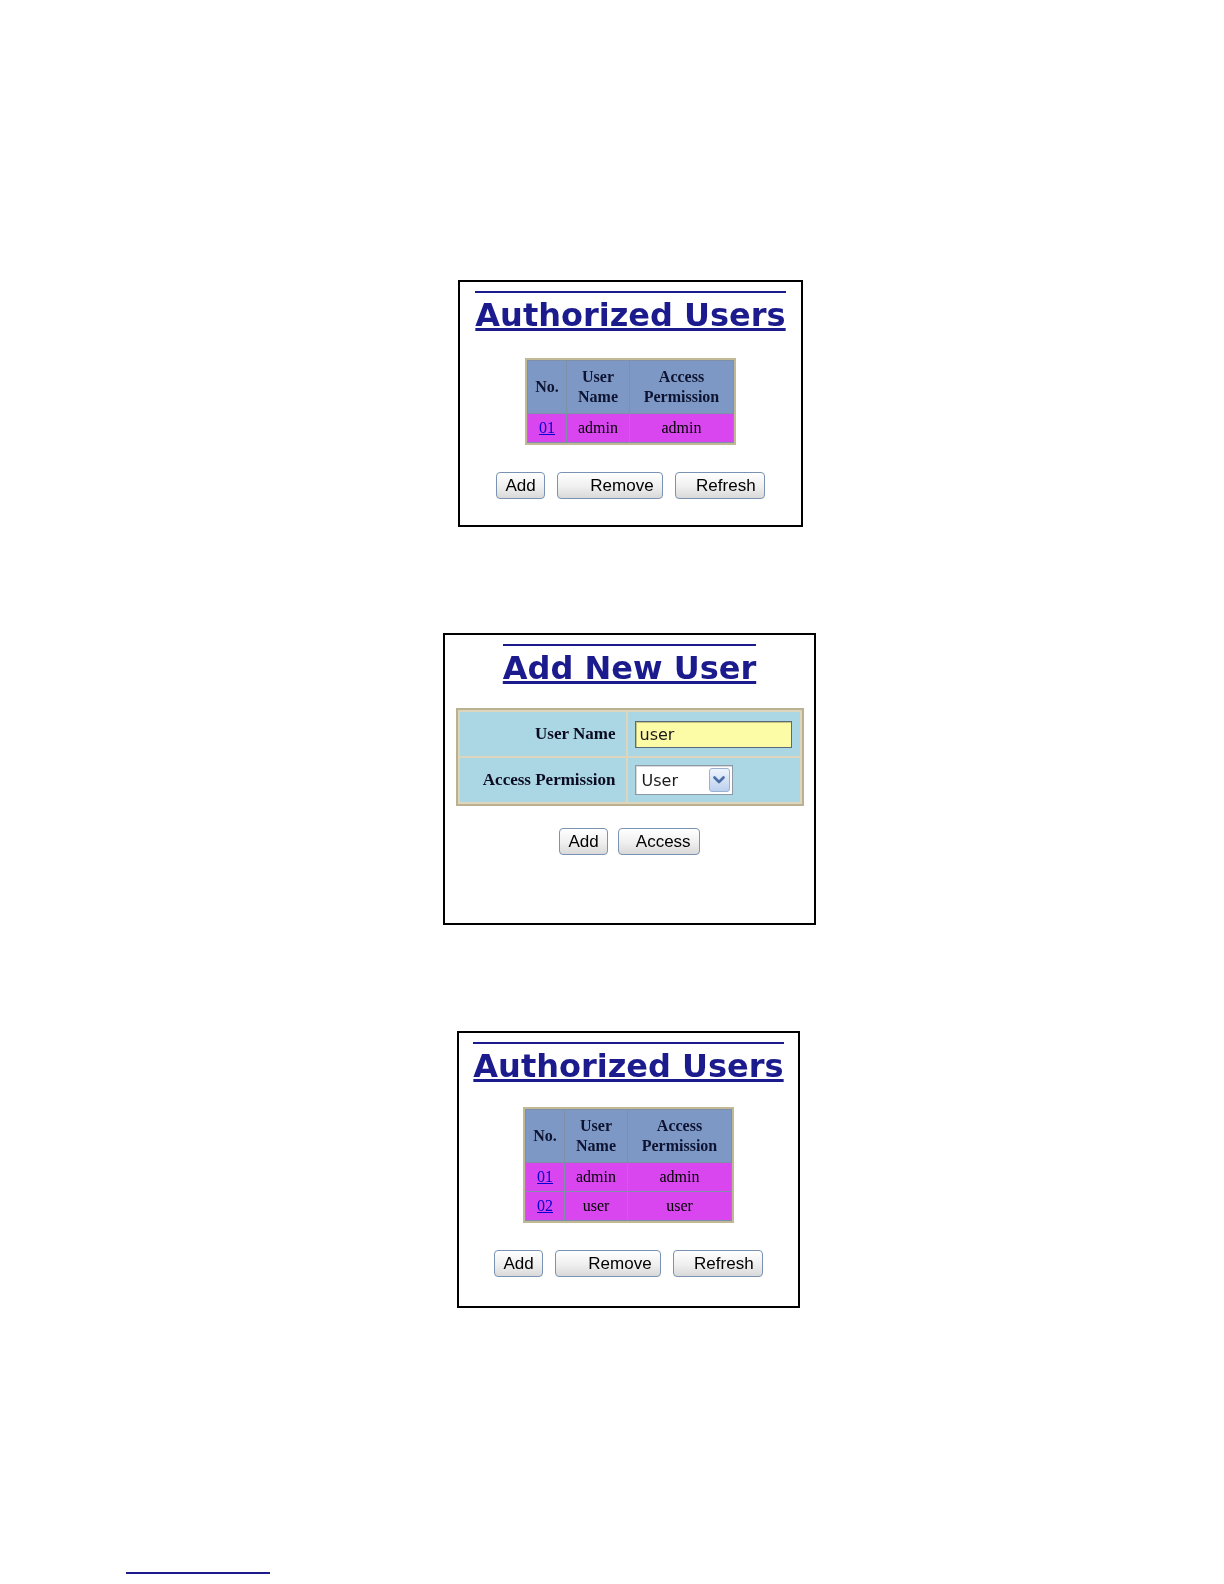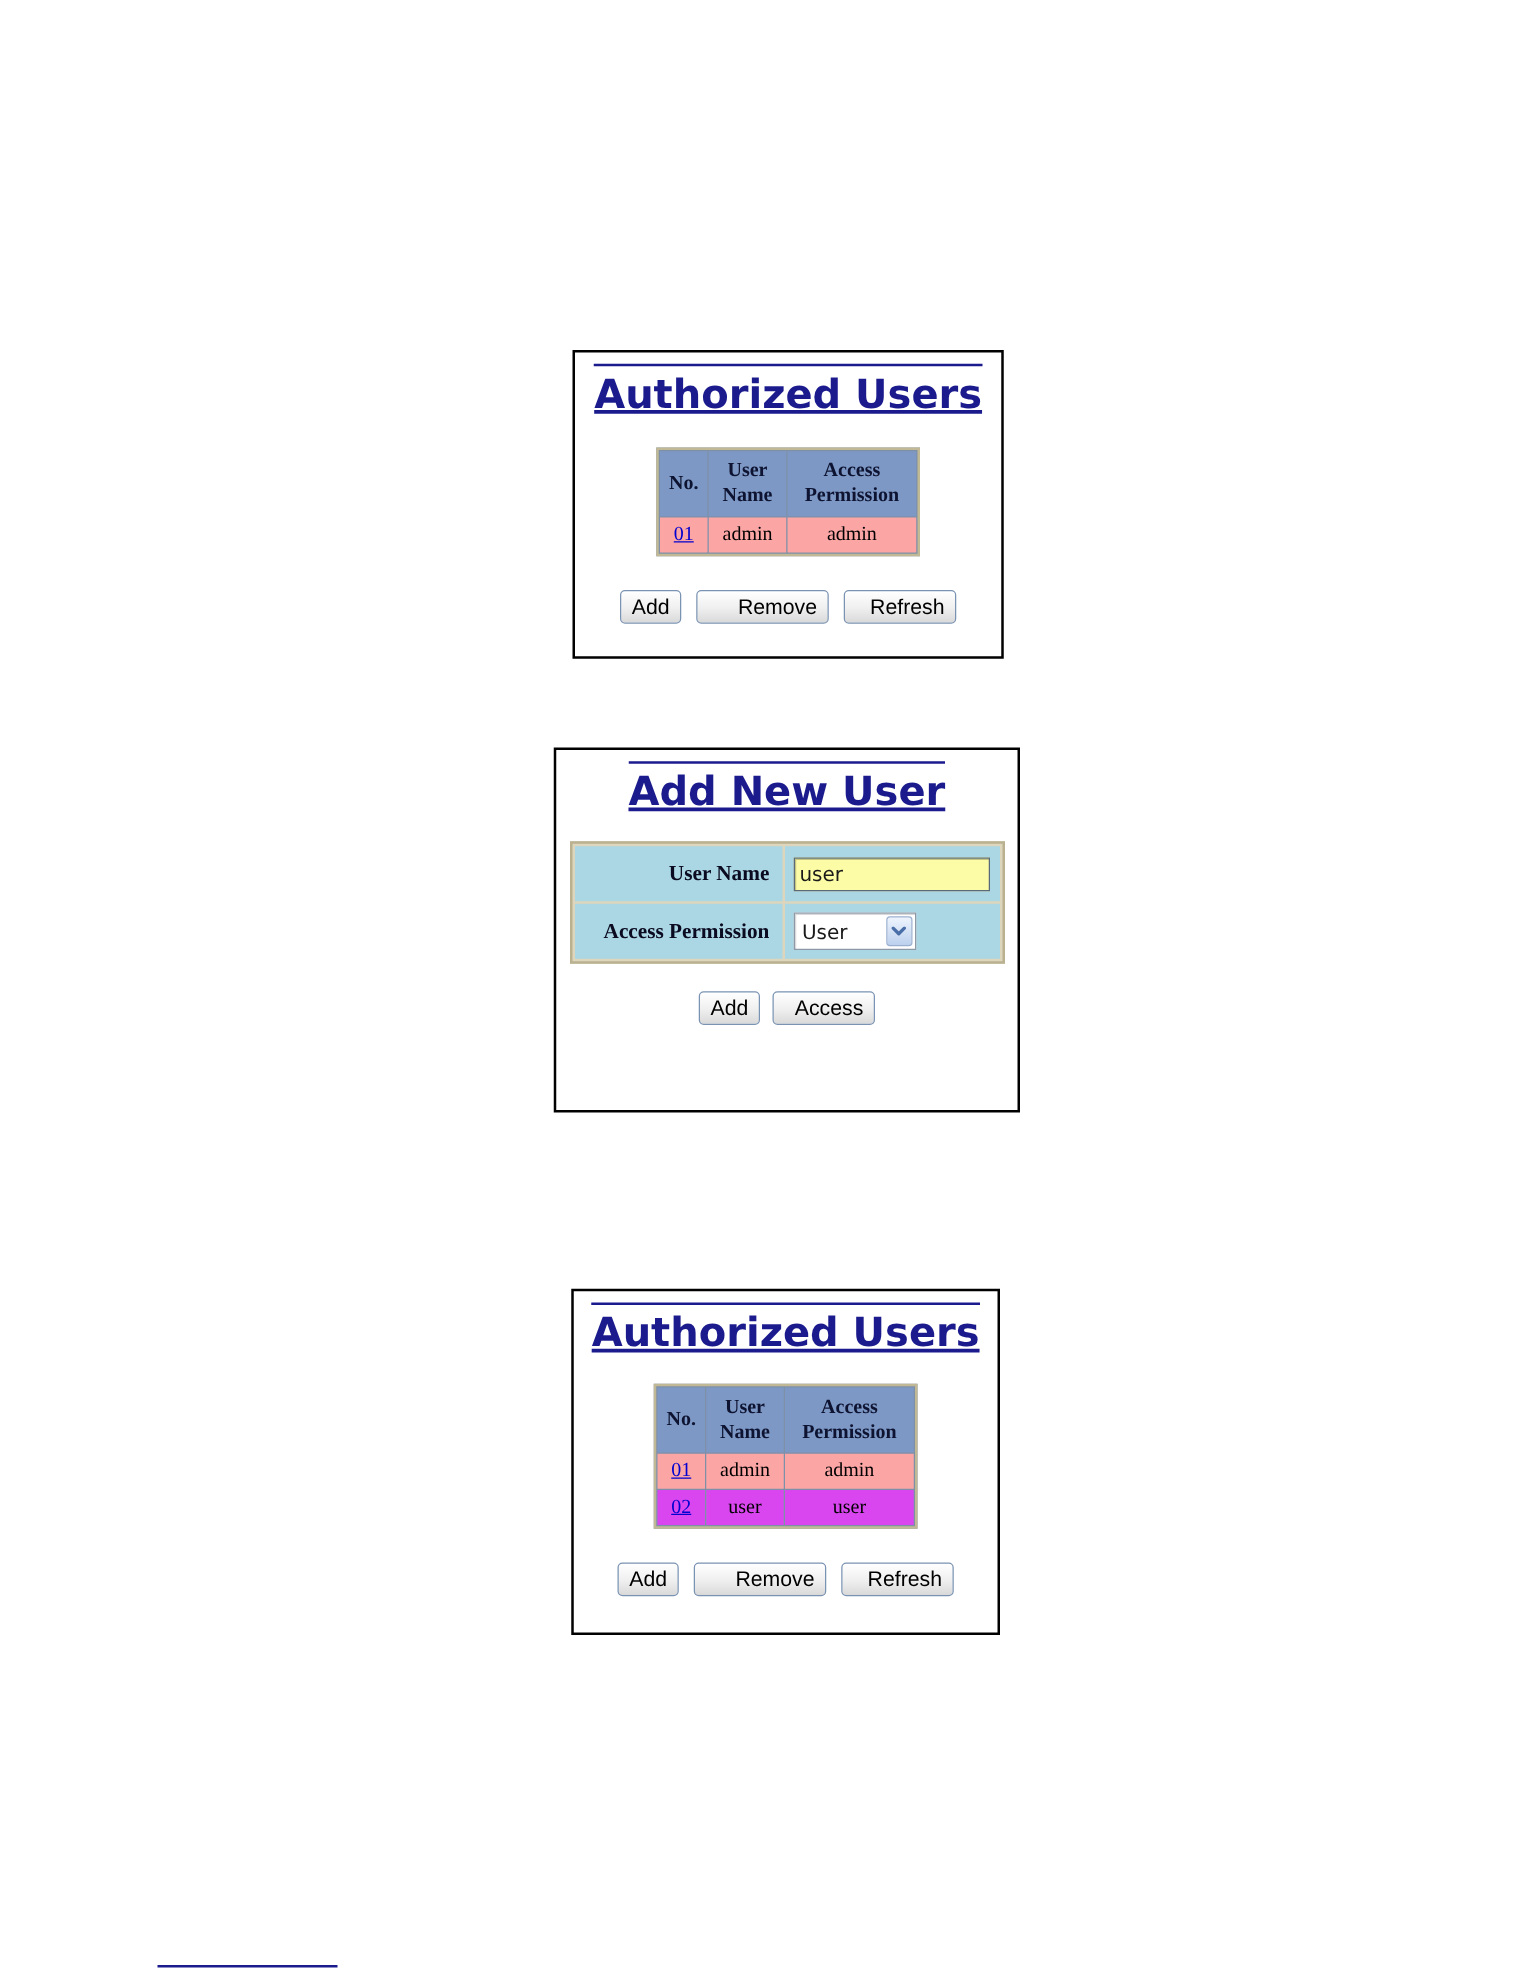--- a/index.html
+++ b/index.html
@@ -8,21 +8,21 @@
     position:relative; width:1224px; height:1584px; background:#ffffff;
     overflow:hidden; font-family:"Liberation Sans", sans-serif;
   }
 
   
   .panel {
     position:absolute; background:#ffffff; border:2px solid #000000;
     display:flex; flex-direction:column; align-items:center;
   }
   .panel-1 { left:458px; top:280px;  width:345px; height:247px; }
-  .panel-2 { left:443px; top:598px;  width:373px; height:292px; }
+  .panel-2 { left:443px; top:633px;  width:373px; height:292px; }
   .panel-3 { left:457px; top:1031px; width:343px; height:277px; }
 
   
   .heading {
     display:inline-block; margin-top:9px; padding-top:5px;
     border-top:2px solid #1b1b8e;
     font-family:"DejaVu Sans", sans-serif; font-weight:bold; font-size:32px;
     color:#1b1b8e; text-decoration:underline; line-height:1.1;
     white-space:nowrap;
   }
@@ -39,21 +39,21 @@
     font-family:"Liberation Serif", serif; font-weight:bold; font-size:16px;
     text-align:center; vertical-align:middle; padding:6px 4px; line-height:1.25;
   }
   .users-table td {
     font-family:"Liberation Serif", serif; font-size:16px; color:#000000;
     text-align:center; vertical-align:middle; padding:5px 4px;
   }
   .col-no { width:38px; }
   .col-name { width:62px; }
   .col-perm { width:103px; }
-  .row-light td { background:#fca5a5; }
+  .row-light td { background:#d946ef; }
   .row-mid td   { background:#d946ef; }
   .users-table a {
     color:#0000d0; text-decoration:underline;
     font-family:"Liberation Serif", serif; font-size:16px; cursor:pointer;
   }
 
   
   .btn-row { display:flex; align-items:center; }
   .panel-1 .btn-row, .panel-3 .btn-row { margin-top:27px; gap:12px; }
   .panel-2 .btn-row { margin-top:22px; gap:10px; }

